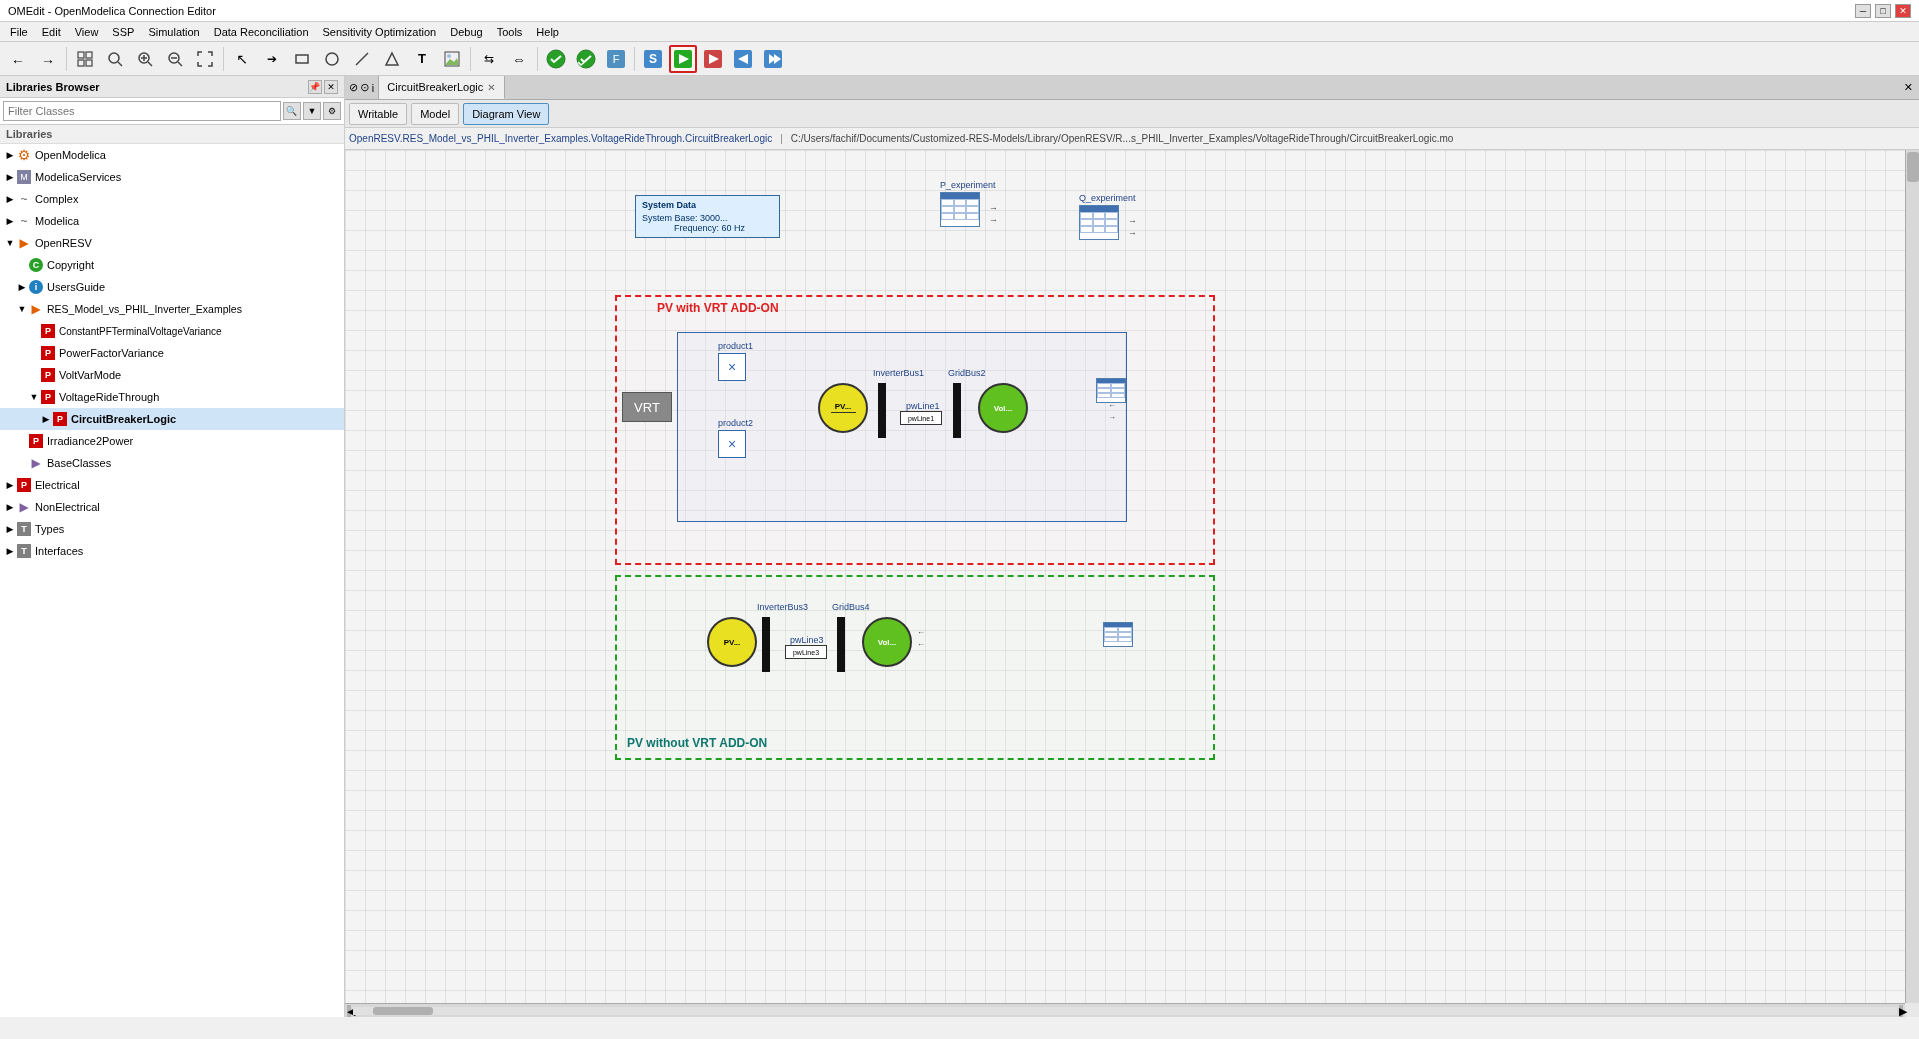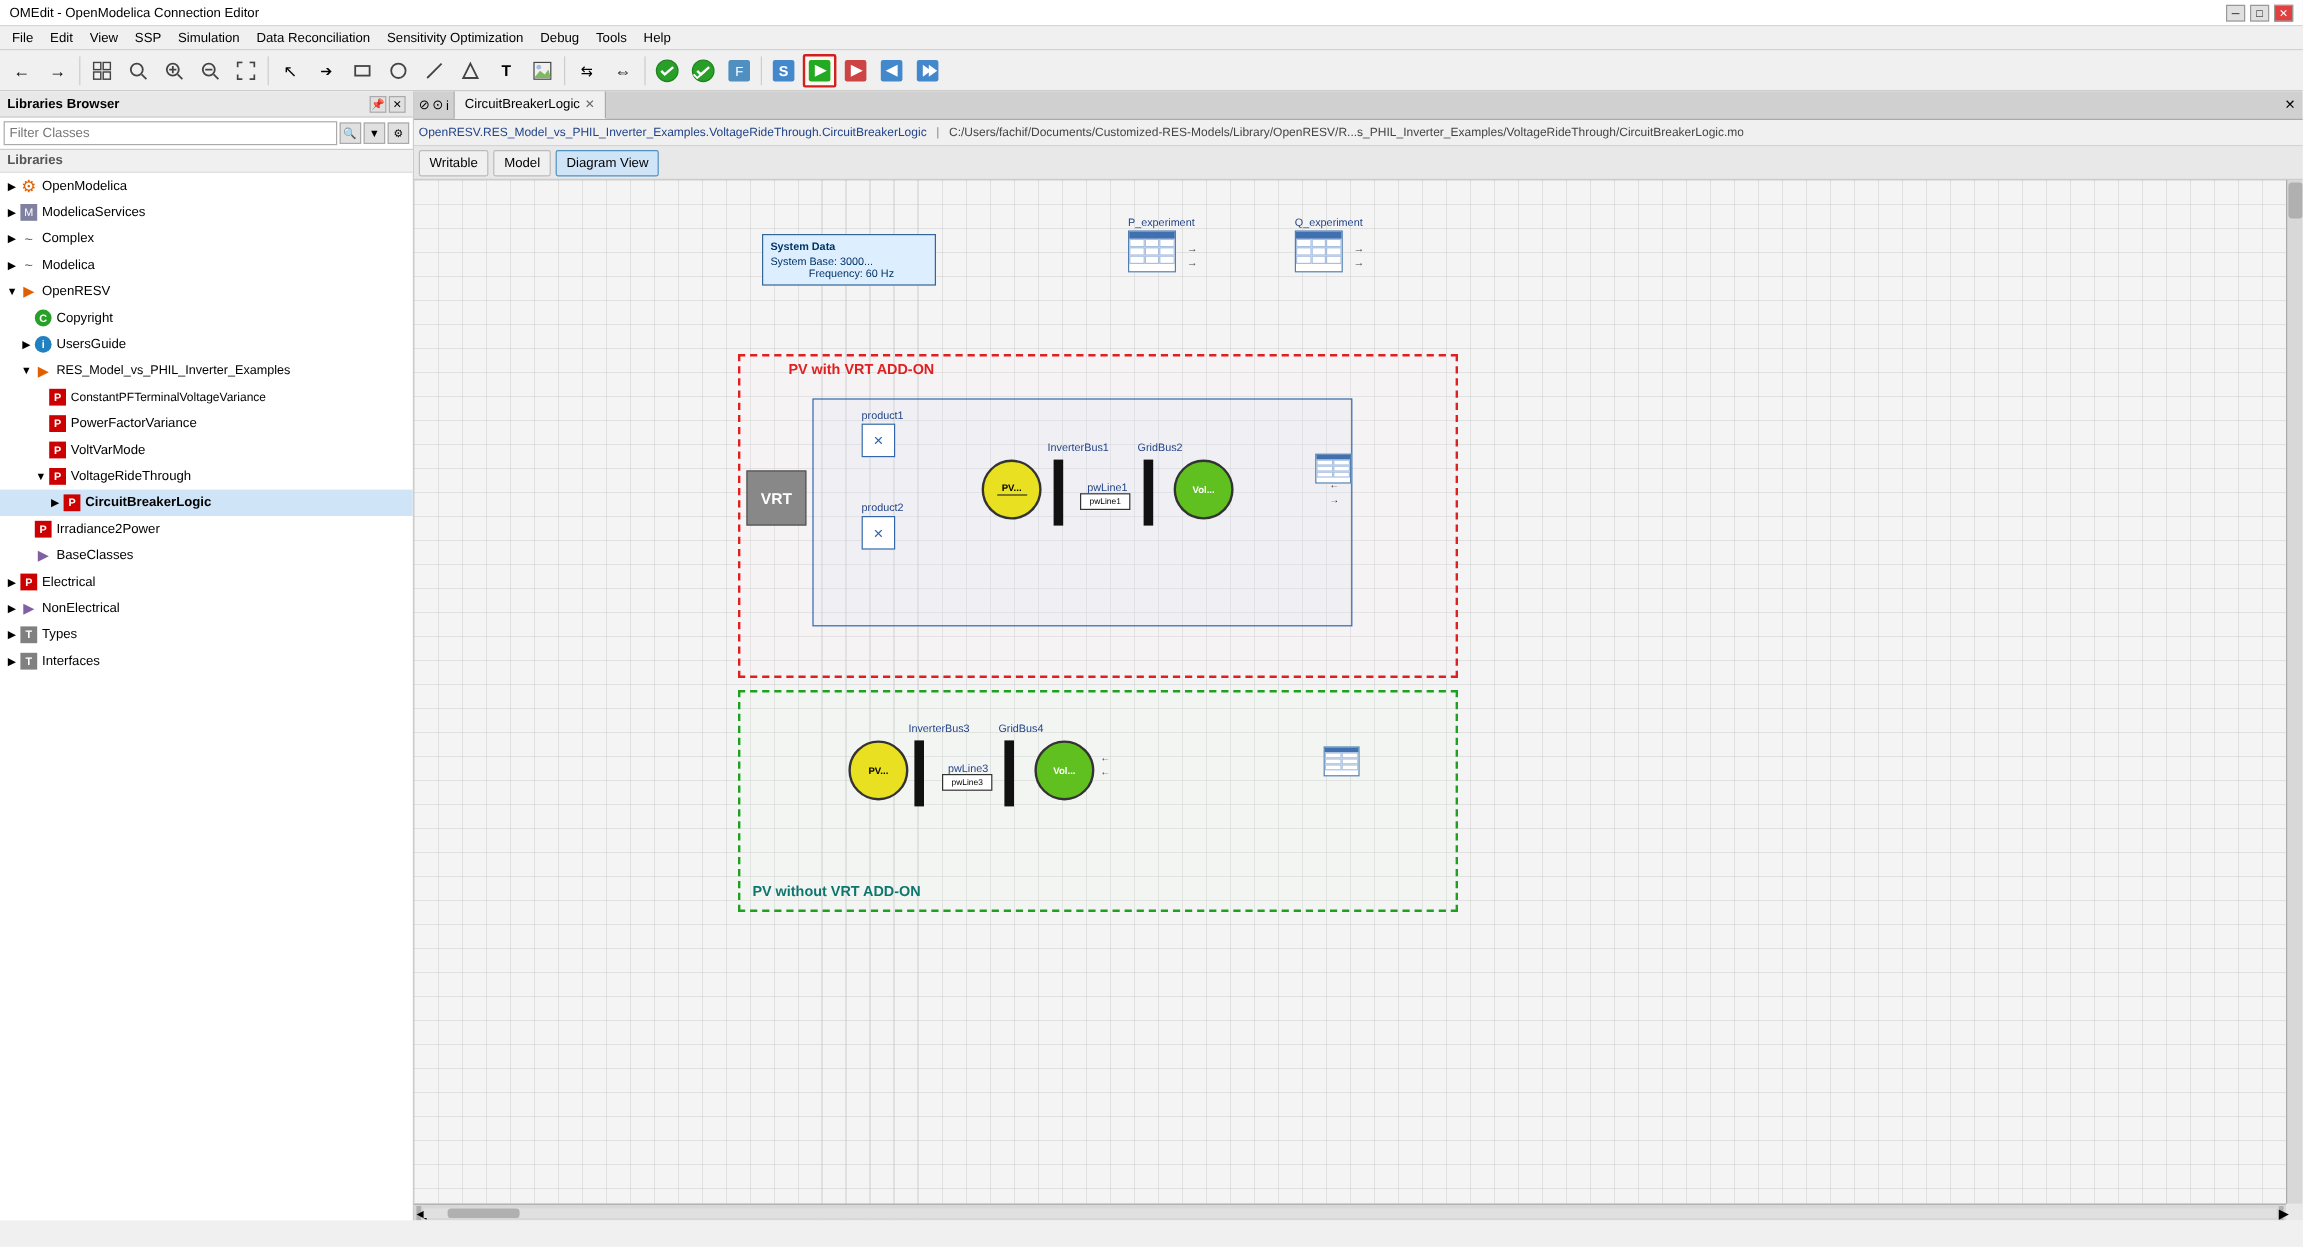--- a/index.html
+++ b/index.html
@@ -452,30 +452,30 @@
         <div style="font-size:11px;cursor:pointer;">ℹ</div>
       </div>
       <div class="editor-tab active">
         <span>CircuitBreakerLogic</span>
         <span class="close-x">✕</span>
       </div>
       <div style="flex:1;"></div>
       <div style="padding:0 6px;display:flex;align-items:center;">✕</div>
     </div>
 
+    <div id="editor-toolbar">
+      <button class="ed-btn">Writable</button>
+      <button class="ed-btn">Model</button>
+      <button class="ed-btn" style="background:#d0e4f8;border-color:#5090c0;">Diagram View</button>
+    </div>
+
     <div id="path-bar">
       <span style="color:#224488;cursor:pointer;font-size:10px;flex-shrink:0;">OpenRESV.RES_Model_vs_PHIL_Inverter_Examples.VoltageRideThrough.CircuitBreakerLogic</span>
       <span style="margin:0 8px;color:#888;">|</span>
       <span style="color:#444;font-size:10px;overflow:hidden;text-overflow:ellipsis;white-space:nowrap;">C:/Users/fachif/Documents/Customized-RES-Models/Library/OpenRESV/R...s_PHIL_Inverter_Examples/VoltageRideThrough/CircuitBreakerLogic.mo</span>
-    </div>
-
-    <div id="editor-toolbar">
-      <button class="ed-btn">Writable</button>
-      <button class="ed-btn">Model</button>
-      <button class="ed-btn" style="background:#d0e4f8;border-color:#5090c0;">Diagram View</button>
     </div>
 
     <div id="diagram-canvas">
 
       <div style="position:absolute;right:0;top:0;bottom:14px;width:14px;background:#d8d8d8;border-left:1px solid #aaa;z-index:10;">
         <div style="width:12px;height:30px;background:#b0b0b0;margin:2px auto;border-radius:3px;"></div>
       </div>
 
       <div id="canvas-scroll" style="width:calc(100% - 14px);height:100%;overflow:hidden;position:relative;">
         <div id="canvas-content" style="width:100%;height:100%;position:relative;">
@@ -506,21 +506,21 @@
                     <div style="flex:1;border:0.5px solid #aac0e0;"></div>
                     <div style="flex:1;border:0.5px solid #aac0e0;"></div>
                   </div>
               </div>
 
               <div style="position:absolute;right:-8px;top:10px;font-size:9px;color:#444;">→</div>
               <div style="position:absolute;right:-8px;top:22px;font-size:9px;color:#444;">→</div>
             </div>
           </div>
 
-          <div style="position:absolute;left:690px;top:30px;padding-left:44px;">
+          <div style="position:absolute;left:690px;top:43px;padding-left:44px;">
             <div style="font-size:9px;color:#224488;text-align:center;margin-bottom:2px;">Q_experiment</div>
             <div style="position:relative;width:50px;height:38px;">
               <div style="position:absolute;left:0;top:0;width:40px;height:35px;background:#fff;border:1.5px solid #5080b0;">
                 <div style="background:#4070b0;height:6px;width:100%;"></div>
                 <div style="display:flex;height:7px;">
                     <div style="flex:1;border:0.5px solid #aac0e0;"></div>
                     <div style="flex:1;border:0.5px solid #aac0e0;"></div>
                     <div style="flex:1;border:0.5px solid #aac0e0;"></div>
                   </div>
                 <div style="display:flex;height:7px;">
@@ -588,21 +588,21 @@
                     <div style="flex:1;border:0.5px solid #aac0e0;"></div>
                     <div style="flex:1;border:0.5px solid #aac0e0;"></div>
                   </div>
                 <div style="display:flex;height:5px;">
                     <div style="flex:1;border:0.5px solid #aac0e0;"></div>
                     <div style="flex:1;border:0.5px solid #aac0e0;"></div>
                   </div>
               </div>
             </div>
 
-            <div style="position:absolute;left:5px;top:95px;width:50px;height:46px;background:#888;color:#fff;font-weight:bold;font-size:13px;display:flex;align-items:center;justify-content:center;border:1px solid #555;">VRT</div>
+            <div style="position:absolute;left:5px;top:95px;width:50px;height:30px;background:#888;color:#fff;font-weight:normal;font-size:13px;display:flex;align-items:center;justify-content:center;border:1px solid #555;">VRT</div>
           </div>
 
           <div style="position:absolute;left:270px;top:425px;width:600px;height:185px;border:2px dashed #20a020;background:rgba(240,255,240,0.1);">
             <div style="position:absolute;bottom:8px;left:10px;font-size:12px;font-weight:bold;color:#0f766e;">PV without VRT ADD-ON</div>
 
             <div style="position:absolute;left:90px;top:40px;width:50px;height:50px;border-radius:50%;background:#e8e020;border:2.5px solid #333;display:flex;flex-direction:column;align-items:center;justify-content:center;font-size:8px;font-weight:bold;">
               <div>PV...</div>
             </div>
 
             <div style="position:absolute;left:140px;top:25px;font-size:9px;color:#224488;">InverterBus3</div>

